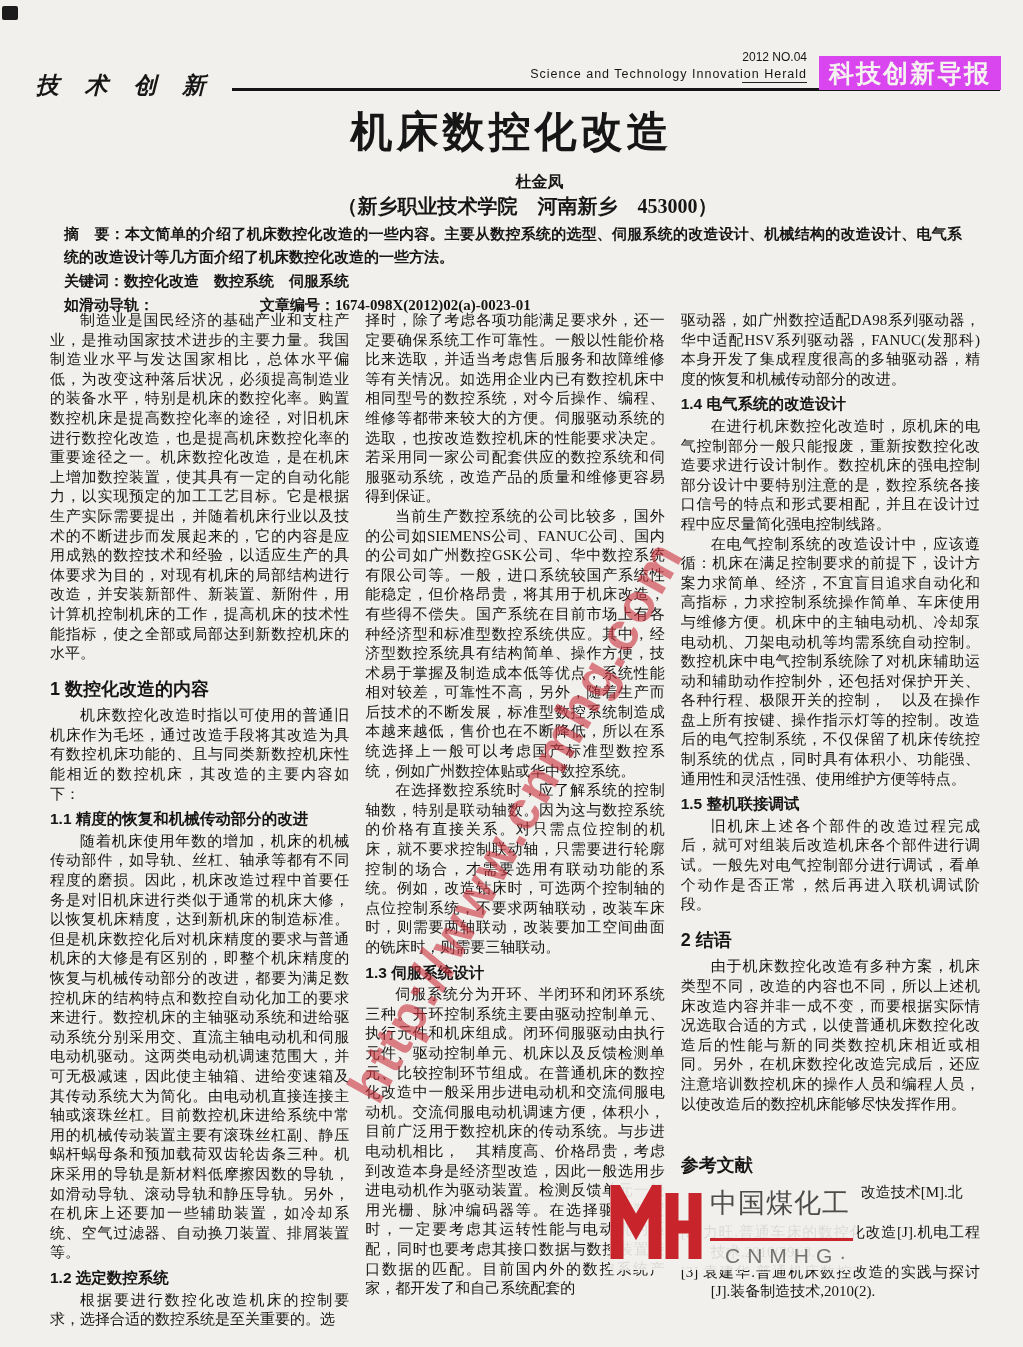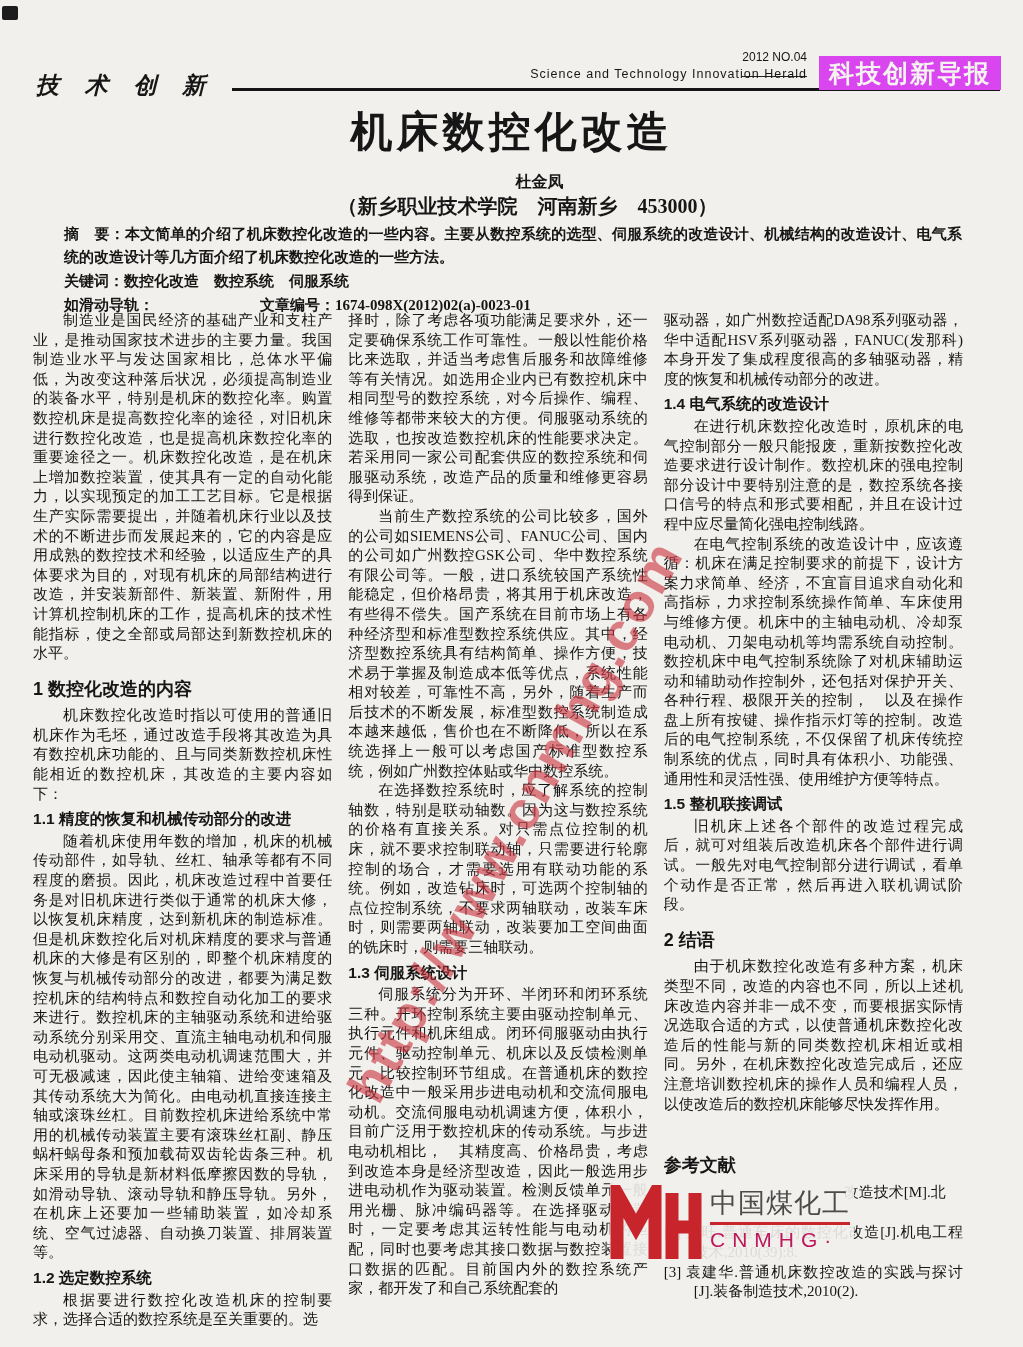--- a/index.html
+++ b/index.html
@@ -6,21 +6,21 @@
   .page{position:relative;width:1023px;height:1347px;margin:0 auto;background:#f2f0ec;
         overflow:hidden;color:#161616;font-family:"Liberation Serif","DejaVu Serif",serif;}
   .speck{position:absolute;left:2px;top:6px;width:16px;height:14px;background:#1c1c1c;border-radius:2px;}
 
   
   .hdr{position:absolute;left:0;top:0;width:100%;height:102px;}
   .masthead-left{position:absolute;left:36px;top:70px;font-size:23px;font-weight:bold;
         font-style:italic;letter-spacing:10px;}
   .hdr-rule{position:absolute;left:232px;top:88px;width:768px;height:3px;background:#141414;}
   .issue{position:absolute;right:216px;top:50px;font-size:12px;font-family:"Liberation Sans",sans-serif;
-        border-bottom:1px solid #222;padding-bottom:12px;}
+        border-bottom:1px solid #222;padding-bottom:18px;}
   .journal-en{position:absolute;right:216px;top:67px;font-size:12.5px;font-family:"Liberation Sans",sans-serif;
         letter-spacing:1px;}
   .journal-box{position:absolute;right:22px;top:56px;width:182px;height:34px;background:#d946ef;
         color:#f5f3ef;font-size:25px;font-weight:bold;font-family:"Liberation Sans",sans-serif;
         display:flex;align-items:center;justify-content:center;letter-spacing:2px;}
 
   
   .title{position:absolute;left:0;top:104px;width:100%;text-align:center;font-size:42px;
         font-weight:bold;font-family:"Liberation Sans","DejaVu Sans",sans-serif;letter-spacing:4px;margin:0;}
   .author{position:absolute;left:12px;top:172px;width:100%;text-align:center;font-size:16px;font-weight:bold;padding-left:16px;}
@@ -28,40 +28,40 @@
 
   
   .meta{position:absolute;left:64px;top:222px;width:898px;font-size:15px;font-weight:bold;line-height:23px;}
   .meta p{margin:0;text-align:justify;}
   .lbl{font-family:"Liberation Sans",sans-serif;}
   .clc-row{display:flex;margin-top:2px;}
   .clc-row .m1{width:232px;}
   .clc-row .m2{width:196px;}
 
   
-  .columns{position:absolute;left:33px;top:311px;width:930px;height:1018px;display:flex;gap:16px;justify-content:flex-end;}
+  .columns{position:absolute;left:50px;top:311px;width:930px;height:1018px;display:flex;gap:16px;}
   .col{flex:1;overflow:hidden;font-size:15px;line-height:19.6px;}
   .para{margin:0;text-indent:2em;text-align:justify;}
   .cont{text-indent:0;}
   .sec{font-family:"Liberation Sans",sans-serif;font-size:18px;font-weight:bold;margin:16px 0 7px;}
   .sub{font-family:"Liberation Sans",sans-serif;font-size:15.5px;font-weight:bold;margin:5px 0 3px;}
   .ref{margin:0;padding-left:2em;text-indent:-2em;text-align:justify;}
   .ref-partial{padding-left:180px;text-indent:0;margin-bottom:21px;}
   .gap{height:26px;}
 
   
   .wm-diagonal{position:absolute;left:10px;top:790px;width:1010px;text-align:center;
         font-family:"Liberation Sans",sans-serif;font-weight:bold;font-size:54px;letter-spacing:2px;
         color:rgba(201,48,60,0.60);transform:rotate(-61deg);pointer-events:none;white-space:nowrap;}
   .wm-logo{position:absolute;left:610px;top:1183px;display:flex;align-items:flex-start;gap:8px;
         background:rgba(242,240,236,0.90);padding:2px 4px 2px 0;}
   .logo-cn{font-family:"Liberation Sans",sans-serif;font-size:27px;color:#4b4b4b;
-        border-bottom:3px solid #c8242b;padding-bottom:1px;letter-spacing:1px;}
-  .logo-sub{font-family:"Liberation Sans",sans-serif;font-size:21px;color:#be185d;
-        letter-spacing:7px;margin-top:3px;}
+        border-bottom:3px solid #c8242b;padding-bottom:17px;letter-spacing:1px;}
+  .logo-sub{font-family:"Liberation Sans",sans-serif;font-size:21px;color:#737373;
+        letter-spacing:7px;margin-top:3px;margin-left:15px;}
 </style>
 </head>
 <body>
 
 <div class="page">
   <div class="speck"></div>
 
   <div class="hdr">
     <div class="masthead-left">技 术 创 新</div>
     <div class="hdr-rule"></div>

